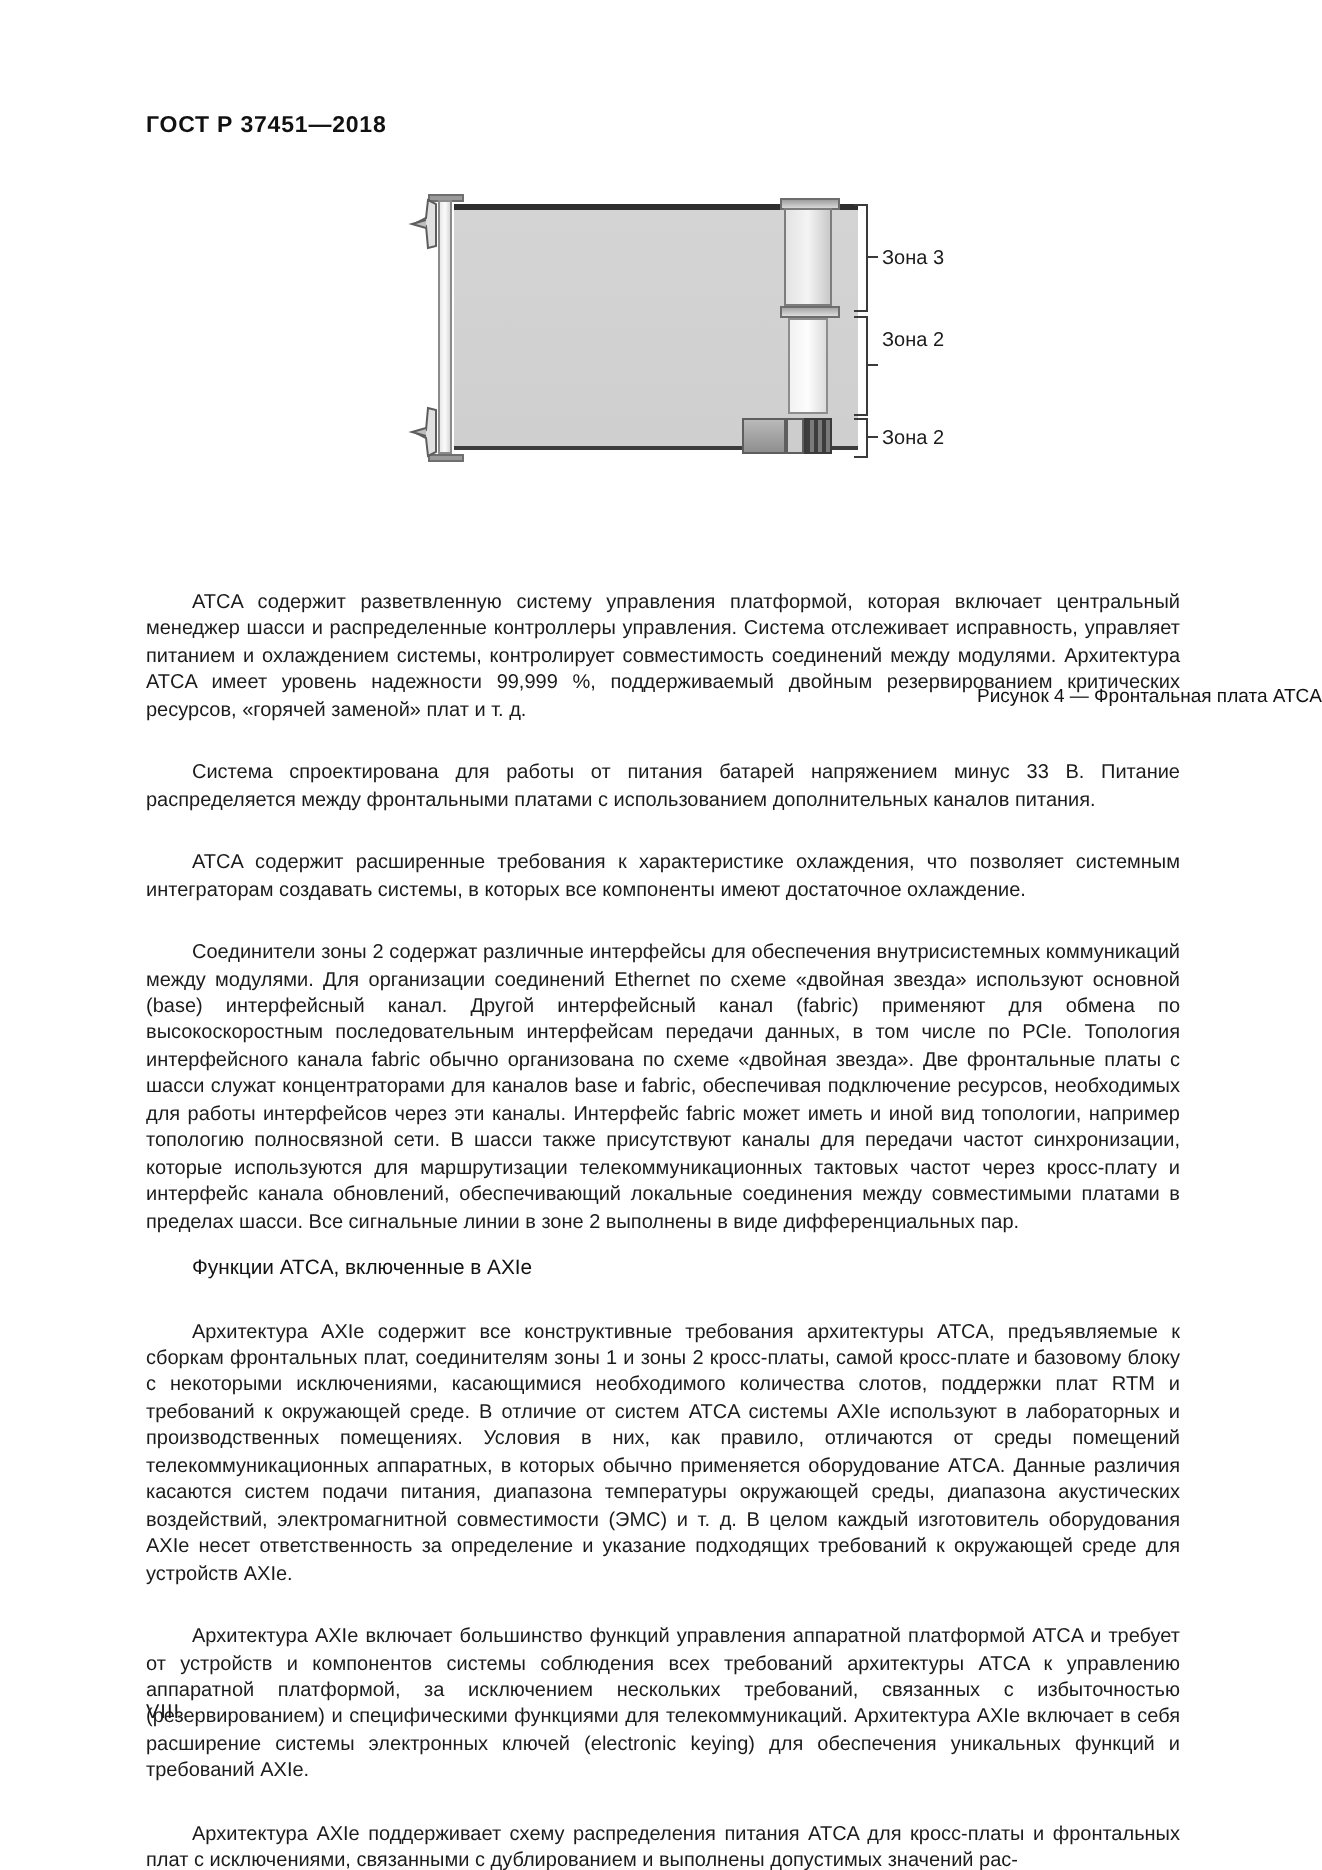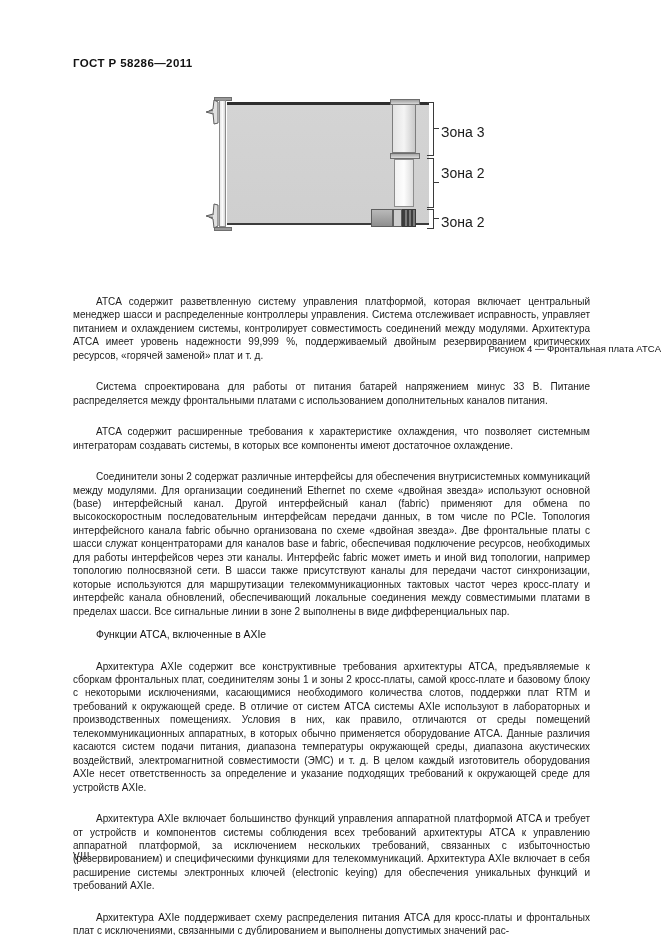--- a/index.html
+++ b/index.html
@@ -161,21 +161,21 @@
   
   .bracket {
     position: absolute;
     width: 7px;
     border: 1px solid #3a3a3a;
     border-left: none;
     box-sizing: border-box;
   }
   .zone-label {
     position: absolute;
-    font-size: 14px;
+    font-size: 10px;
     color: #1b1b1b;
     white-space: nowrap;
   }
   .tick {
     position: absolute;
     width: 5px;
     height: 1px;
     background: #3a3a3a;
   }
 
@@ -221,21 +221,21 @@
     font-size: 10px;
     letter-spacing: 0.5px;
     color: #1b1b1b;
   }
 </style>
 </head>
 <body>
 
 <div class="page">
 
-  <div class="header">ГОСТ Р 58286—2011</div>
+  <div class="header">ГОСТ Р 37451—2018</div>
 
   <div class="figure">
     <div class="board-wrap">
 
       <div class="rail-cap top"></div>
       <div class="rail-cap bottom"></div>
       <div class="rail"></div>
 
       <div class="handle top">
         <svg width="20" height="26" viewBox="0 0 20 26">

